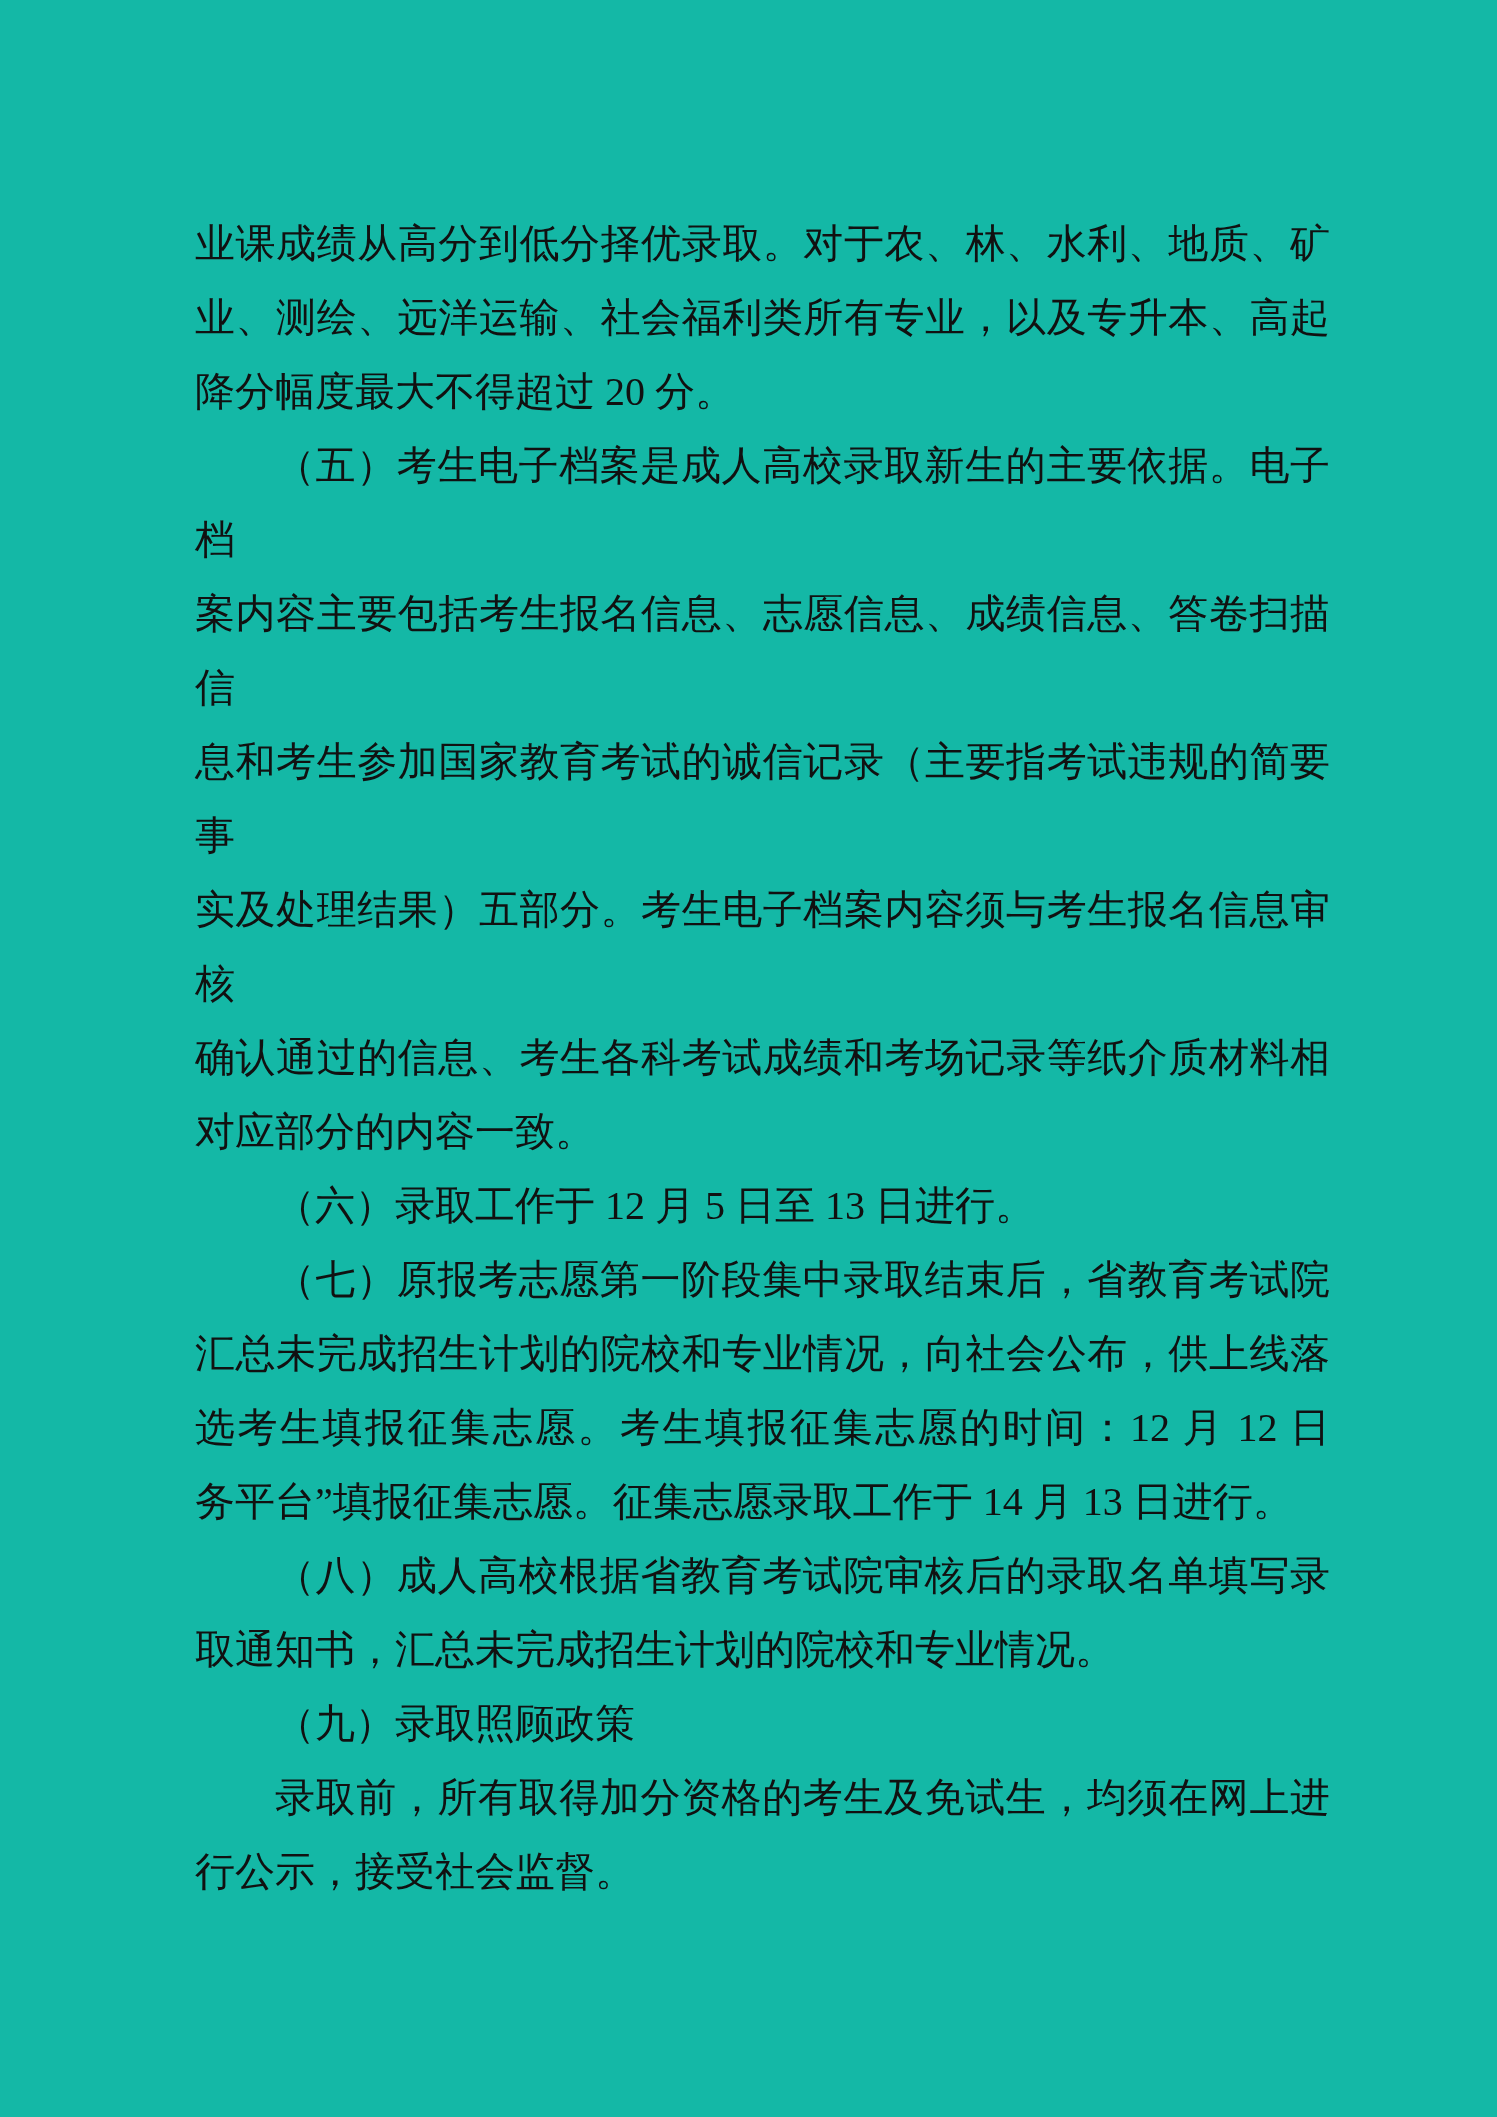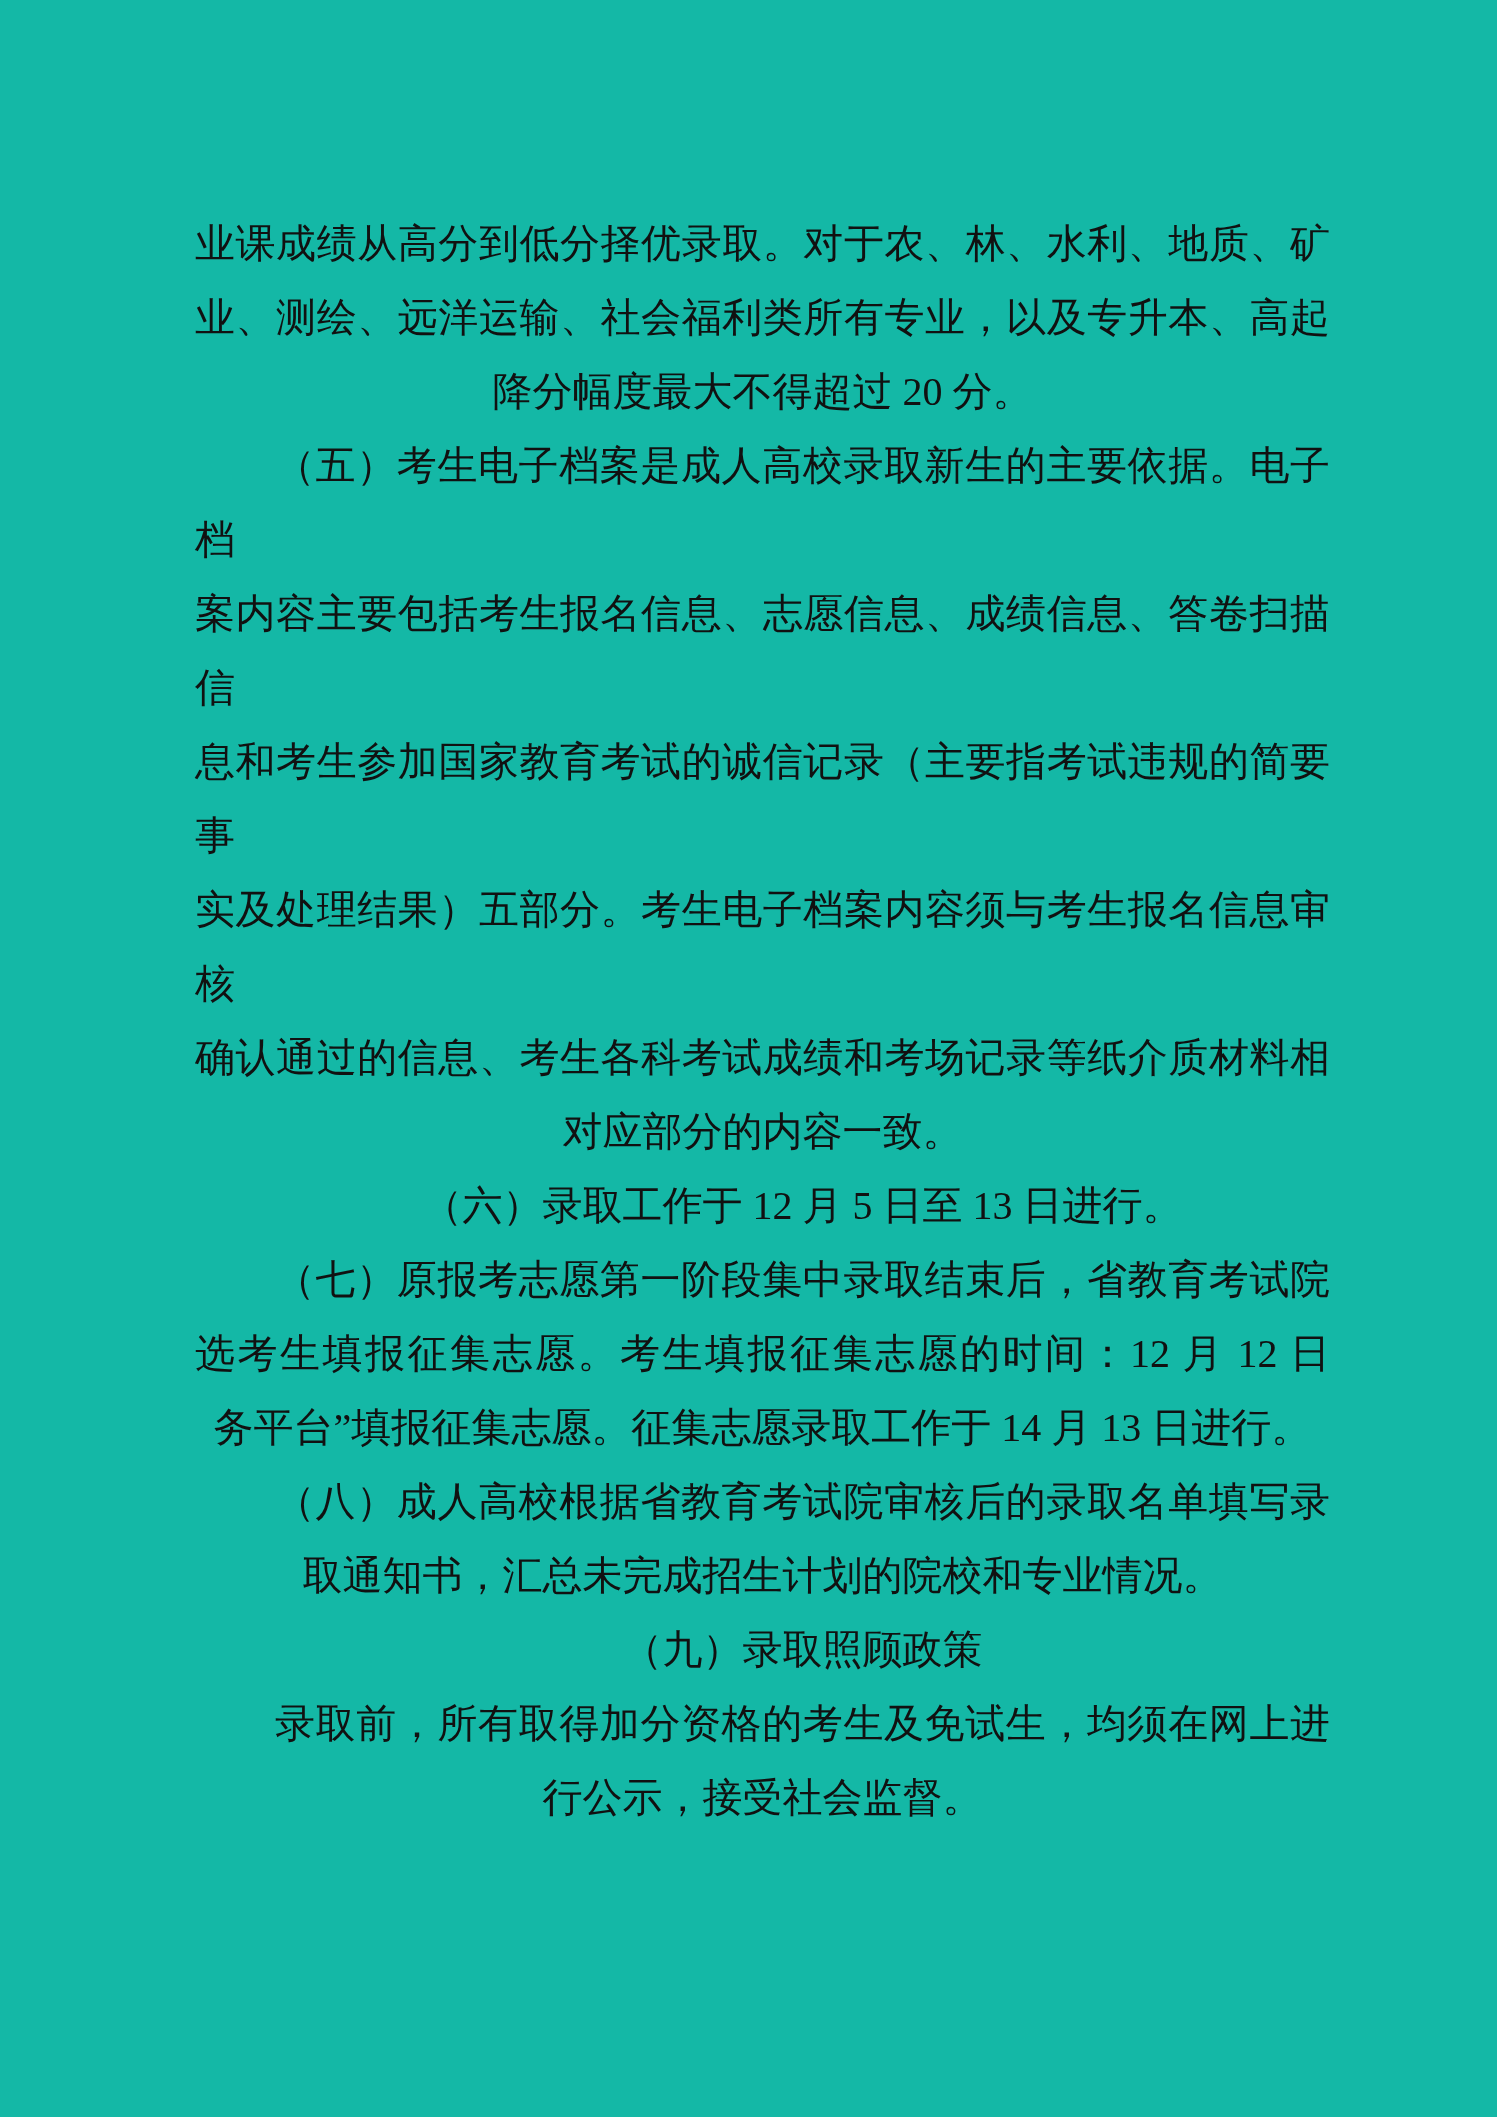--- a/index.html
+++ b/index.html
@@ -21,21 +21,21 @@
     left: 195px;
     top: 207px;
     width: 1135px;
     color: #111111;
     font-size: 40px;
     line-height: 74px;
     letter-spacing: 0;
   }
   .line {
     min-height: 74px;
-    text-align: center;
+    text-align: left;
     white-space: pre-wrap;
   }
   .line.justify {
     text-align: justify;
     text-align-last: justify;
     text-justify: inter-character;
   }
   .line.indent {
     text-indent: 2em;
   }
@@ -49,20 +49,21 @@
       <div class="line justify">业、测绘、远洋运输、社会福利类所有专业，以及专升本、高起</div>
       <div class="line">降分幅度最大不得超过 20 分。</div>
       <div class="line indent justify">（五）考生电子档案是成人高校录取新生的主要依据。电子档</div>
       <div class="line justify">案内容主要包括考生报名信息、志愿信息、成绩信息、答卷扫描信</div>
       <div class="line justify">息和考生参加国家教育考试的诚信记录（主要指考试违规的简要事</div>
       <div class="line justify">实及处理结果）五部分。考生电子档案内容须与考生报名信息审核</div>
       <div class="line justify">确认通过的信息、考生各科考试成绩和考场记录等纸介质材料相</div>
       <div class="line">对应部分的内容一致。</div>
       <div class="line indent">（六）录取工作于 12 月 5 日至 13 日进行。</div>
       <div class="line indent justify">（七）原报考志愿第一阶段集中录取结束后，省教育考试院</div>
+      <div class="line justify">汇总未完成招生计划的院校和专业情况，向社会公布，供上线落</div>
       <div class="line justify">选考生填报征集志愿。考生填报征集志愿的时间：12 月 12 日</div>
       <div class="line">务平台”填报征集志愿。征集志愿录取工作于 14 月 13 日进行。</div>
       <div class="line indent justify">（八）成人高校根据省教育考试院审核后的录取名单填写录</div>
       <div class="line">取通知书，汇总未完成招生计划的院校和专业情况。</div>
       <div class="line indent">（九）录取照顾政策</div>
       <div class="line indent justify">录取前，所有取得加分资格的考生及免试生，均须在网上进</div>
       <div class="line">行公示，接受社会监督。</div>
     </div>
 </div>
 

